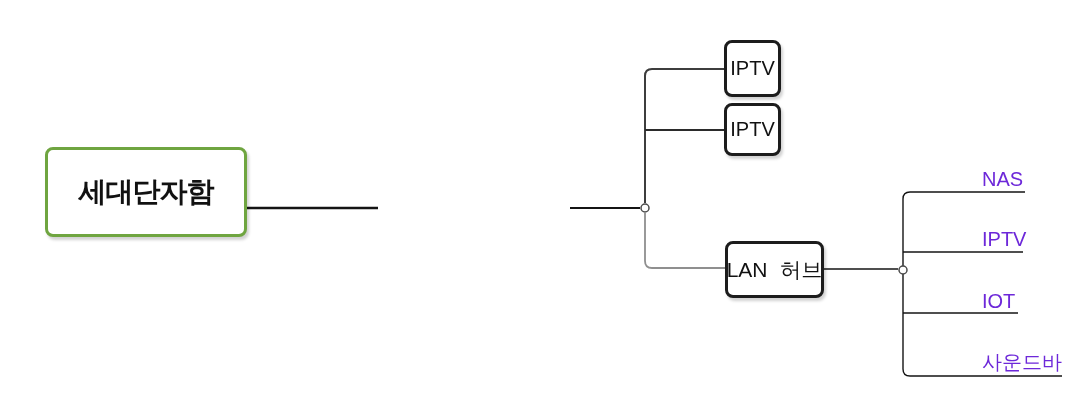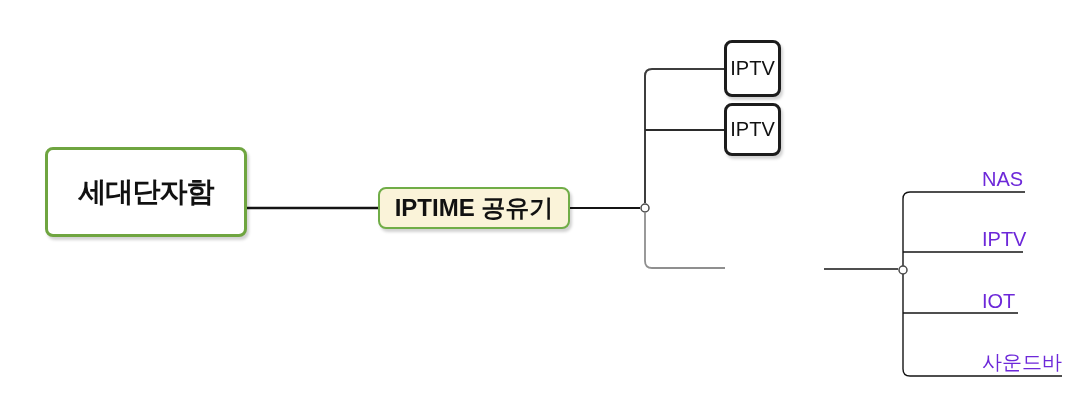--- a/index.html
+++ b/index.html
@@ -102,32 +102,32 @@
     <path d="M903,313 H1018" stroke="#141414" stroke-width="1.4" fill="none"></path>
 
     <circle cx="645" cy="208" r="4" fill="#ffffff" stroke="#4a4a4a" stroke-width="1.5"></circle>
     <circle cx="903" cy="270" r="4" fill="#ffffff" stroke="#4a4a4a" stroke-width="1.5"></circle>
   </svg>
 
   <div class="node node-terminal">
     <span>세대단자함</span>
   </div>
 
-  <div class="node node-router">
-    <span>IPTIME 공유기</span>
-  </div>
 
   <div class="node node-iptv-1">
     <span>IPTV</span>
   </div>
 
   <div class="node node-iptv-2">
     <span>IPTV</span>
   </div>
 
+  <div class="node node-hub">
+    <span>LAN 허브</span>
+  </div>
 
   <div class="leaf-label leaf-nas">NAS</div>
 
   <div class="leaf-label leaf-wifi">IPTV</div>
 
   <div class="leaf-label leaf-iot">IOT</div>
 
   <div class="leaf-label leaf-soundbar">사운드바</div>
 
 </div>

